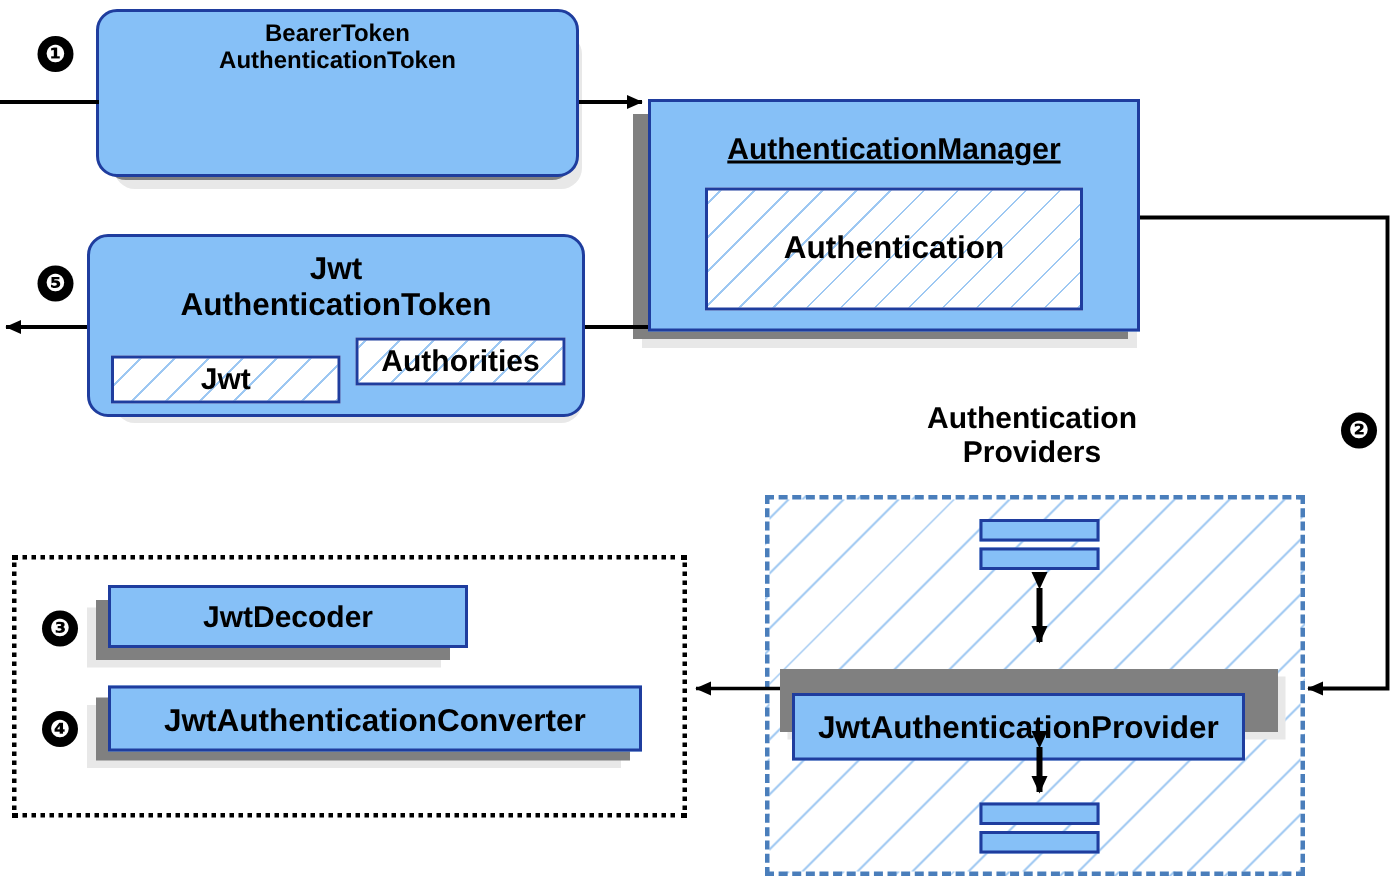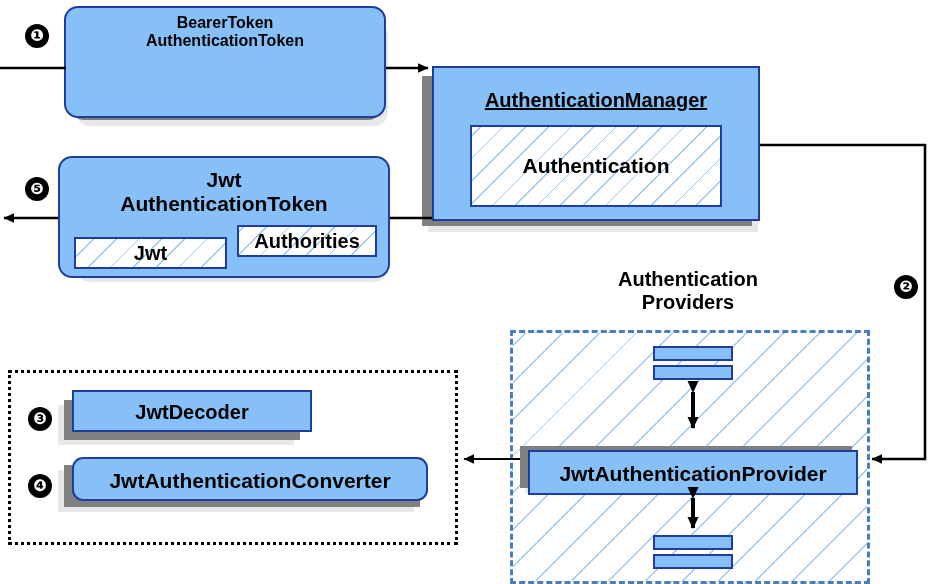--- a/index.html
+++ b/index.html
@@ -177,33 +177,33 @@
   <div class="shadow-dark rounded" style="left:70px; top:166px; width:312px; height:110px;"></div>
   <div class="node rounded" style="left:58px; top:156px; width:332px; height:122px;">
     <div class="node-title" style="top:10px; font-size:21px;">Jwt
 AuthenticationToken</div>
   </div>
   <div class="hatch-box" style="left:74px; top:237px; width:153px; height:32px; font-size:20px;">Jwt</div>
   <div class="hatch-box" style="left:237px; top:225px; width:140px; height:32px; font-size:20px;">Authorities</div>
 
   <div class="shadow-light" style="left:525px; top:451px; width:332px; height:42px;"></div>
   <div class="shadow-dark" style="left:520px; top:446px; width:332px; height:42px;"></div>
-  <div class="node" style="left:528px; top:450px; width:330px; height:45px;text-decoration:underline;">
+  <div class="node" style="left:528px; top:462px; width:302px; height:45px;text-decoration:underline;">
     <div class="node-title" style="top:10px; font-size:21px;">JwtAuthenticationProvider</div>
   </div>
 
   <div class="shadow-light" style="left:58px; top:405px; width:236px; height:40px;"></div>
   <div class="shadow-dark" style="left:64px; top:400px; width:236px; height:40px;"></div>
   <div class="node" style="left:72px; top:376px; width:240px; height:42px;margin-top:14px;">
     <div class="node-title" style="top:9px; font-size:20px;">JwtDecoder</div>
   </div>
 
   <div class="shadow-light" style="left:58px; top:470px; width:356px; height:42px;"></div>
   <div class="shadow-dark" style="left:64px; top:465px; width:356px; height:42px;"></div>
-  <div class="node" style="left:72px; top:457px; width:356px; height:44px;border-radius:11px;">
+  <div class="node" style="left:72px; top:457px; width:356px; height:44px;">
     <div class="node-title" style="top:10px; font-size:21px;">JwtAuthenticationConverter</div>
   </div>
 
   <svg id="wires" viewBox="0 0 932 584">
     <defs>
       <marker id="arrowR" markerWidth="11" markerHeight="11" refX="10" refY="5.5" orient="auto" markerUnits="userSpaceOnUse">
         <path d="M0,0.8 L10.5,5.5 L0,10.2 z" fill="#000000"></path>
       </marker>
       <marker id="arrowL" markerWidth="11" markerHeight="11" refX="10" refY="5.5" orient="auto" markerUnits="userSpaceOnUse">
         <path d="M0,0.8 L10.5,5.5 L0,10.2 z" fill="#000000"></path>

